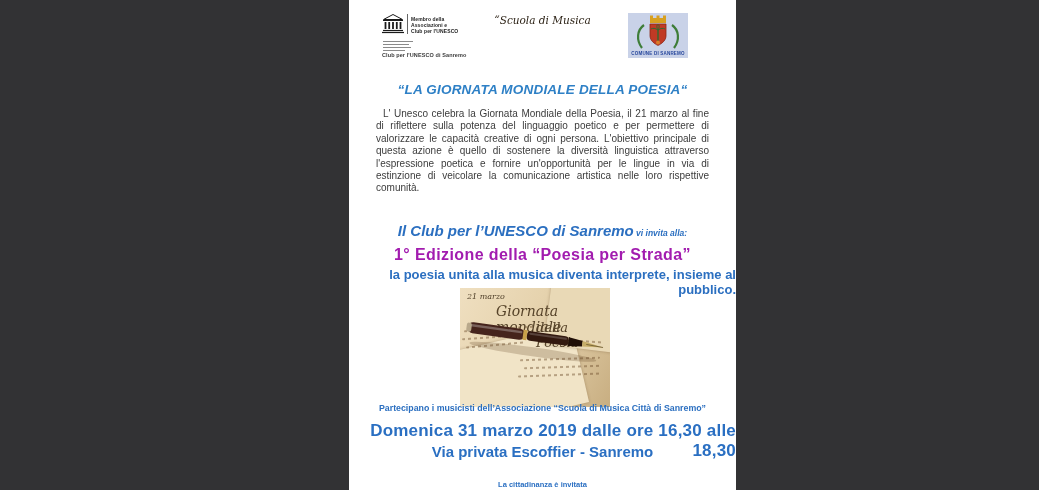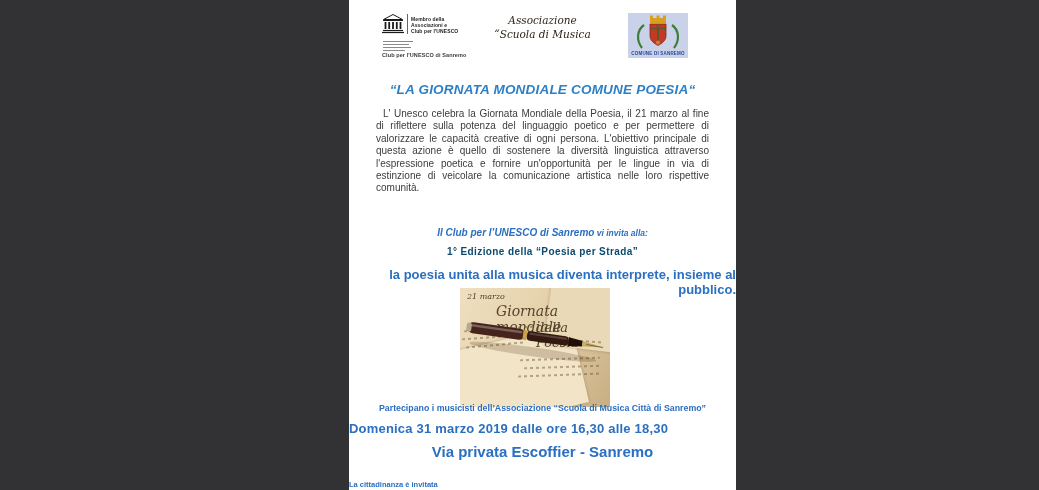--- a/index.html
+++ b/index.html
@@ -32,51 +32,51 @@
   .arms svg{position:absolute;left:0;top:0;}
   .arms-caption{position:absolute;left:0;right:0;bottom:2px;text-align:center;
     font-size:4.5px;font-weight:bold;color:#27479c;letter-spacing:.2px;}
   
   .title{position:absolute;left:0;right:0;top:82px;text-align:center;
     font-size:13.5px;font-weight:bold;font-style:italic;color:#2e80c6;letter-spacing:.2px;}
   .bodytext{position:absolute;left:27px;top:108px;width:333px;
     font-size:10px;line-height:12.4px;color:#3c3c3c;text-align:justify;text-indent:7px;}
   
   .invite{position:absolute;left:0;right:0;top:222px;text-align:center;color:#2b6fc0;}
-  .invite .club{font-size:10px;font-weight:bold;font-style:italic;}
+  .invite .club{font-size:15px;font-weight:bold;font-style:italic;}
   .invite .suffix{font-size:8.5px;font-weight:bold;font-style:italic;}
   .edition{position:absolute;left:0;right:0;top:246px;text-align:center;
-    font-size:10px;font-weight:bold;color:#0c4a6e;letter-spacing:.4px;}
+    font-size:16px;font-weight:bold;color:#a21caf;letter-spacing:.4px;}
   .tagline{position:absolute;left:0;right:0;top:267px;text-align:right;
     font-size:13px;font-weight:bold;color:#2b6fc0;}
   
   .photo{position:absolute;left:111px;top:288px;width:150px;height:119px;overflow:hidden;
     background:linear-gradient(118deg,#efdfc0 0%,#e6d3ae 40%,#d8c29a 72%,#c8ae81 100%);}
   .sheet{position:absolute;background:#f1e4c7;box-shadow:0 0 3px rgba(90,60,30,.35);}
   .sheet.s1{left:-28px;top:52px;width:150px;height:80px;transform:rotate(-13deg);}
   .sheet.s2{left:88px;top:-8px;width:90px;height:70px;transform:rotate(7deg);background:#e9d9b6;}
   .scr{position:absolute;height:2px;border-radius:1px;
     background:repeating-linear-gradient(90deg,rgba(110,78,44,.45) 0 3px,rgba(110,78,44,0) 3px 6px);}
   .ph-date{position:absolute;left:7px;top:4px;font-family:"DejaVu Serif",serif;font-style:italic;
     font-size:8px;color:#50402a;}
   .ph-cap1{position:absolute;left:36px;top:15px;font-family:"DejaVu Serif",serif;font-style:italic;
     font-size:14px;color:#564329;}
   .ph-cap2{position:absolute;left:76px;top:32px;font-family:"DejaVu Serif",serif;font-style:italic;
     font-size:13px;color:#564329;}
   .pen-svg{position:absolute;left:0;top:0;}
   
   .f-participants{position:absolute;left:0;right:0;top:403px;text-align:center;
     font-size:8.8px;font-weight:bold;color:#2b6fc0;}
-  .f-datetime{position:absolute;left:0;right:0;top:421px;text-align:left;
-    font-size:13px;font-weight:bold;color:#2a6fc2;letter-spacing:.2px;}
+  .f-datetime{position:absolute;left:0;right:0;top:421px;text-align:right;
+    font-size:17px;font-weight:bold;color:#2a6fc2;letter-spacing:.2px;}
   .f-location{position:absolute;left:0;right:0;top:443px;text-align:center;
     font-size:15px;font-weight:bold;color:#2a6fc2;}
   .f-landmark{position:absolute;left:0;right:0;top:461px;text-align:center;
     font-size:14px;font-weight:bold;color:#2a6fc2;margin-top:30px;}
-  .f-note{position:absolute;left:0;right:0;top:480px;text-align:left;
+  .f-note{position:absolute;left:0;right:0;top:480px;text-align:center;
     font-size:7.5px;font-weight:bold;color:#2a6fc2;}
 </style>
 </head>
 <body>
 
 <div class="paper">
 
   <div class="unesco-block">
     <div class="unesco-top">
       <span class="temple">
@@ -102,42 +102,41 @@
     <div class="org-lines">
       <div class="l1"></div>
         <div class="l2"></div>
         <div class="l3"></div>
         <div class="l4"></div>
     </div>
   </div>
   <div class="unesco-caption">Club per l'UNESCO di Sanremo</div>
 
   <div class="assoc">
-    <div>Associazione</div>
     <div>“Scuola di Musica</div>
   </div>
 
   <div class="arms">
     <svg width="60" height="45" viewBox="0 0 60 45">
       <rect x="0" y="0" width="60" height="45" fill="#c9d2e8"></rect>
       <rect x="22" y="5" width="16" height="5" fill="#d8a020"></rect>
       <rect x="22" y="2.5" width="3" height="3" fill="#d8a020"></rect>
       <rect x="28.5" y="2.5" width="3" height="3" fill="#d8a020"></rect>
       <rect x="35" y="2.5" width="3" height="3" fill="#d8a020"></rect>
       <path d="M14,35 C8,27 9,17 16,12" fill="none" stroke="#3e7d38" stroke-width="2.2"></path>
       <path d="M46,35 C52,27 51,17 44,12" fill="none" stroke="#3e7d38" stroke-width="2.2"></path>
       <path d="M22,11 h16 v12 c0,6 -8,9.5 -8,9.5 c0,0 -8,-3.5 -8,-9.5 z" fill="#c03a25" stroke="#8a2617" stroke-width="0.8"></path>
       <line x1="30" y1="17" x2="30" y2="29" stroke="#2f6b2f" stroke-width="1.4"></line>
       <path d="M30,17 C27,15 25,15 23,16 M30,17 C33,15 35,15 37,16 M30,17 C28,13 29,12 30,11.5 M30,17 C32,13 31,12 30,11.5" fill="none" stroke="#2f6b2f" stroke-width="1"></path>
       <circle cx="30" cy="29.5" r="2" fill="#d97b28"></circle>
     </svg>
     <div class="arms-caption">COMUNE DI SANREMO</div>
   </div>
 
-  <div class="title">“LA GIORNATA MONDIALE COMUNE POESIA“</div>
+  <div class="title">“LA GIORNATA MONDIALE DELLA POESIA“</div>
 
   <div class="bodytext">L' Unesco celebra la Giornata Mondiale della Poesia, il 21 marzo al fine di riflettere sulla potenza del linguaggio poetico e per permettere di valorizzare le capacità creative di ogni persona. L'obiettivo principale di questa azione è quello di sostenere la diversità linguistica attraverso l'espressione poetica e fornire un'opportunità per le lingue in via di estinzione di veicolare la comunicazione artistica nelle loro rispettive comunità.</div>
 
   <div class="invite">
     <span class="club">Il Club per l’UNESCO di Sanremo</span><span class="suffix"> vi invita alla:</span>
   </div>
   <div class="edition">1° Edizione della “Poesia per Strada”</div>
   <div class="tagline">la poesia unita alla musica diventa interprete, insieme al pubblico.</div>
 
   <div class="photo">

